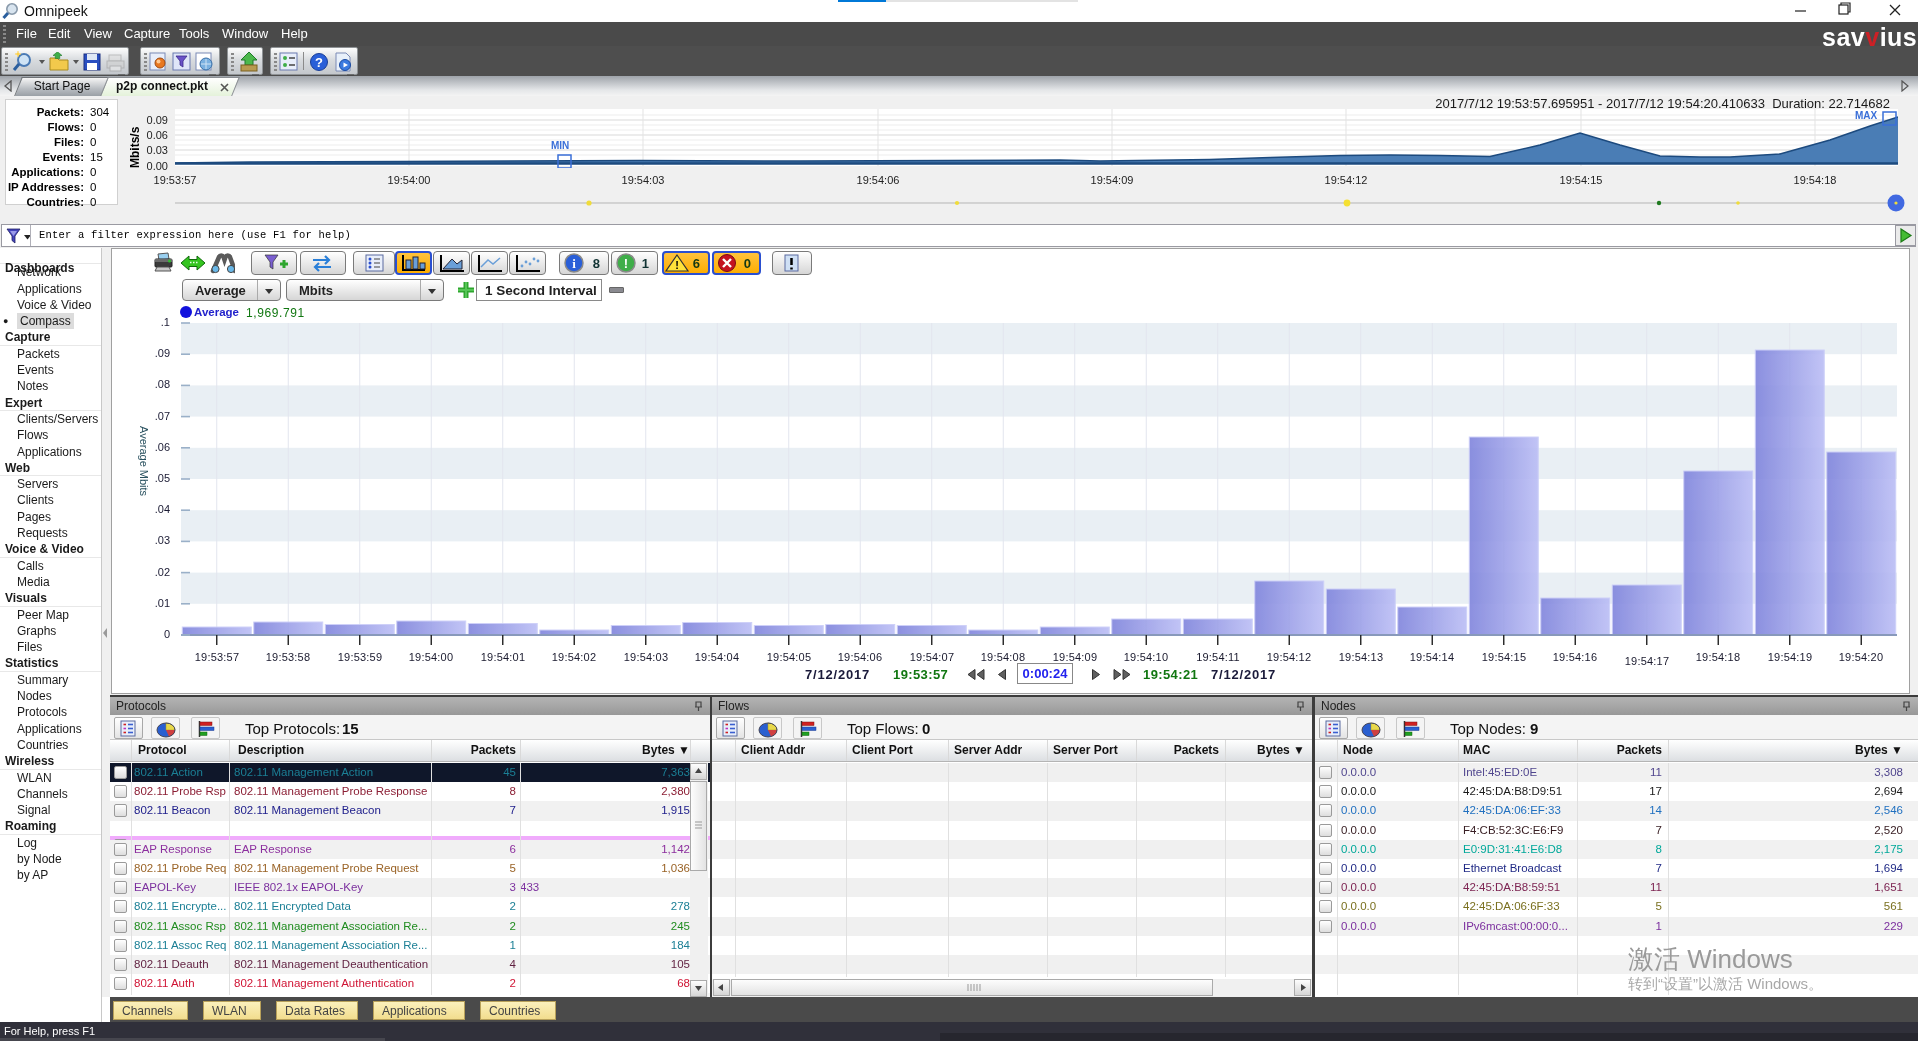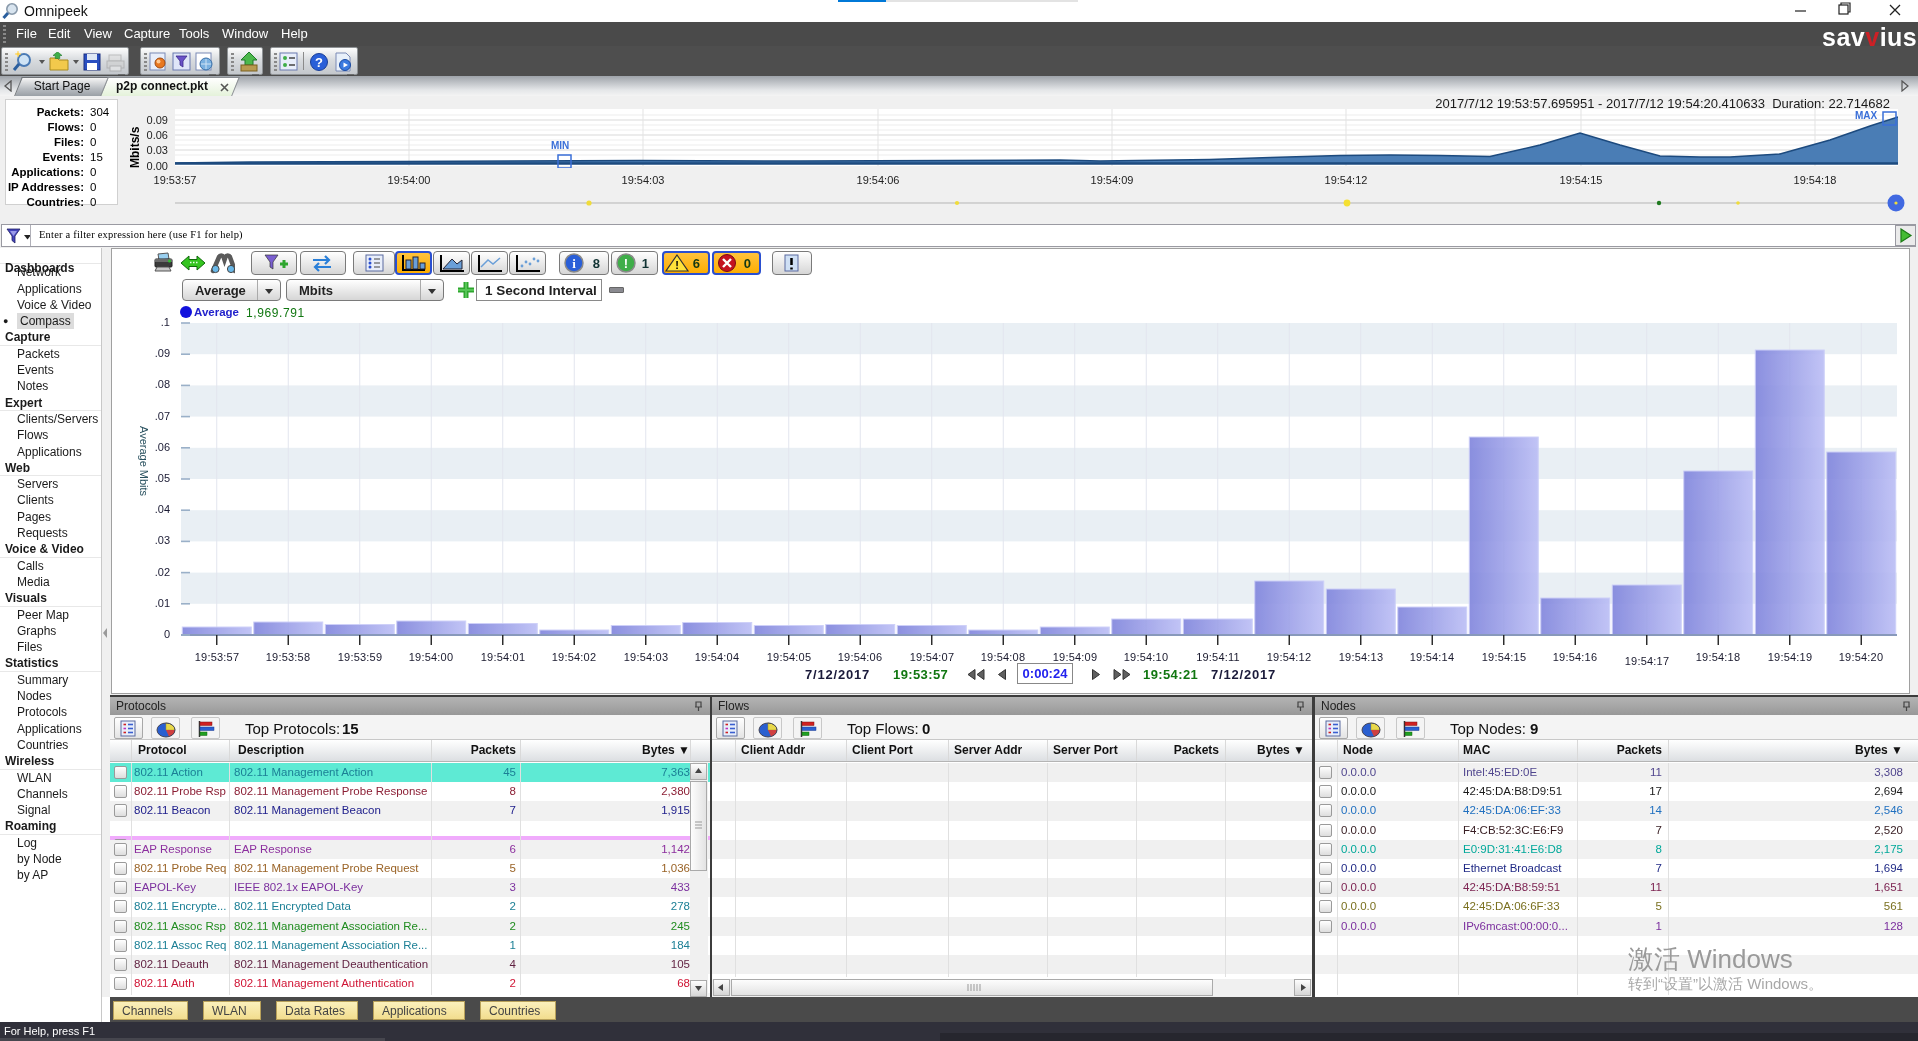--- a/index.html
+++ b/index.html
@@ -22,21 +22,21 @@
 
 #tabrow { left:0; top:76px; width:1918px; height:20px; background:linear-gradient(#9ea3a9,#e4e6e8 70%,#f4f4f4); }
 .tab { position:absolute; top:1px; height:19px; font-size:12px; color:#111; }
 
 #inforow { left:0; top:96px; width:1918px; height:126px; background:#f0f0f0; }
 #statbox { position:absolute; left:5px; top:3px; width:113px; height:106px; background:#fff; border:1px solid #d0d0d0; font-size:11.5px; }
 #statbox div { position:absolute; right:6px; white-space:nowrap; }
 #statbox b { color:#000; }
 
 #filterrow { left:0; top:222px; width:1918px; height:26px; background:#f0f0f0; }
-#filterinput { position:absolute; left:33px; top:6px; width:1860px; height:18px; background:transparent; font-family:Liberation Serif, serif; font-size:10.5px; letter-spacing:0.2px; color:#000; padding:1px 0 0 6px; }
+#filterinput { position:absolute; left:33px; top:6px; width:1860px; height:18px; background:transparent; font-family:Liberation Mono, monospace; font-size:10.5px; letter-spacing:0.2px; color:#000; padding:1px 0 0 6px; }
 
 #mainarea { left:0; top:248px; width:1918px; height:447px; }
 #sidebar { position:absolute; left:0; top:0; width:102px; height:774px; background:#fff; font-size:12px; color:#1a1a1a; z-index:5; border-right:1px solid #c8c8c8; }
 #sidebar .hd { font-weight:bold; padding-left:5px; border-bottom:1px solid #e8e8e8; }
 #sidebar .it { padding-left:17px; }
 #sidebar div { height:16.3px; line-height:16.3px; white-space:nowrap; }
 #compass { position:absolute; left:111px; top:0; width:1799px; height:446px; background:#fff; border:1px solid #a0a0a0; }
 .btn { position:absolute; height:24px; border:1px solid #7a7a7a; border-radius:4px; background:linear-gradient(#ffffff,#e8e8e8 55%,#d6d6d6); }
 .btn.sel { background:linear-gradient(#ffc23d,#fdae02); border:2px solid #2a4fd0; }
 
@@ -677,21 +677,21 @@
       <span style="position:absolute;left:128px;top:3px">Description</span>
       <span style="position:absolute;left:321px;top:3px;width:85px;text-align:right">Packets</span>
       <span style="position:absolute;left:410px;top:3px;width:170px;text-align:right">Bytes ▼</span>
       <div class="colsep" style="left:21px"></div>
           <div class="colsep" style="left:119px"></div>
       <div class="colsep" style="left:321px"></div>
           <div class="colsep" style="left:410px"></div>
       <div class="colsep" style="left:580px"></div>
     </div>
     <div style="position:absolute;left:0;top:65px;right:17px;bottom:0;background:#fff"></div>
-    <div class="prow" style="top:66.0px;background:#5eead4;color:#1b7f95">
+    <div class="prow" style="top:66.0px;background:#0f172a;color:#1b7f95">
       <span class="cbox"></span>
       <span style="position:absolute;left:24px">802.11 Action</span>
       <span style="position:absolute;left:124px">802.11 Management Action</span>
       <span style="position:absolute;left:321px;width:85px;text-align:right">45</span>
       <span style="position:absolute;left:410px;width:170px;text-align:right">7,363</span>
     </div>
         <div class="prow" style="top:85.2px;background:#ffffff;color:#8c1f35">
       <span class="cbox"></span>
       <span style="position:absolute;left:24px">802.11 Probe Rsp</span>
       <span style="position:absolute;left:124px">802.11 Management Probe Response</span>
@@ -724,21 +724,21 @@
       <span style="position:absolute;left:24px">802.11 Probe Req</span>
       <span style="position:absolute;left:124px">802.11 Management Probe Request</span>
       <span style="position:absolute;left:321px;width:85px;text-align:right">5</span>
       <span style="position:absolute;left:410px;width:170px;text-align:right">1,036</span>
     </div>
         <div class="prow" style="top:181.2px;background:#f1f1f1;color:#7b2f9e">
       <span class="cbox"></span>
       <span style="position:absolute;left:24px">EAPOL-Key</span>
       <span style="position:absolute;left:124px">IEEE 802.1x EAPOL-Key</span>
       <span style="position:absolute;left:321px;width:85px;text-align:right">3</span>
-      <span style="position:absolute;left:410px;width:170px;text-align:right">433</span>
+      <span style="position:absolute;left:410px;width:170px;">433</span>
     </div>
         <div class="prow" style="top:200.4px;background:#ffffff;color:#1b7f95">
       <span class="cbox"></span>
       <span style="position:absolute;left:24px">802.11 Encrypte...</span>
       <span style="position:absolute;left:124px">802.11 Encrypted Data</span>
       <span style="position:absolute;left:321px;width:85px;text-align:right">2</span>
       <span style="position:absolute;left:410px;width:170px;text-align:right">278</span>
     </div>
         <div class="prow" style="top:219.6px;background:#f1f1f1;color:#1f8c1f">
       <span class="cbox"></span>
@@ -978,21 +978,21 @@
       <span style="position:absolute;left:26px">0.0.0.0</span>
       <span style="position:absolute;left:148px">42:45:DA:06:6F:33</span>
       <span style="position:absolute;left:262px;width:85px;text-align:right">5</span>
       <span style="position:absolute;left:353px;width:235px;text-align:right">561</span>
     </div>
         <div class="prow" style="top:219.6px;background:#f1f1f1;color:#7b2f9e">
       <span class="cbox"></span>
       <span style="position:absolute;left:26px">0.0.0.0</span>
       <span style="position:absolute;left:148px">IPv6mcast:00:00:0...</span>
       <span style="position:absolute;left:262px;width:85px;text-align:right">1</span>
-      <span style="position:absolute;left:353px;width:235px;text-align:right">128</span>
+      <span style="position:absolute;left:353px;width:235px;text-align:right">229</span>
     </div>
         <div class="prow" style="top:238.8px;background:#ffffff"></div>
         <div class="prow" style="top:258.0px;background:#f1f1f1"></div>
         <div class="prow" style="top:277.2px;background:#ffffff"></div>
     <div class="colsep" style="left:22px;top:66px;bottom:2px;background:#e0e0e0"></div>
     <div class="colsep" style="left:143px;top:66px;bottom:2px;background:#e0e0e0"></div>
     <div class="colsep" style="left:262px;top:66px;bottom:2px;background:#e0e0e0"></div>
     <div class="colsep" style="left:353px;top:66px;bottom:2px;background:#e0e0e0"></div>
     <div style="position:absolute;left:313px;top:245px;font-size:26px;color:#9a9a9a">激活 Windows</div>
     <div style="position:absolute;left:313px;top:278px;font-size:15px;color:#a8a8a8">转到“设置”以激活 Windows。</div>

